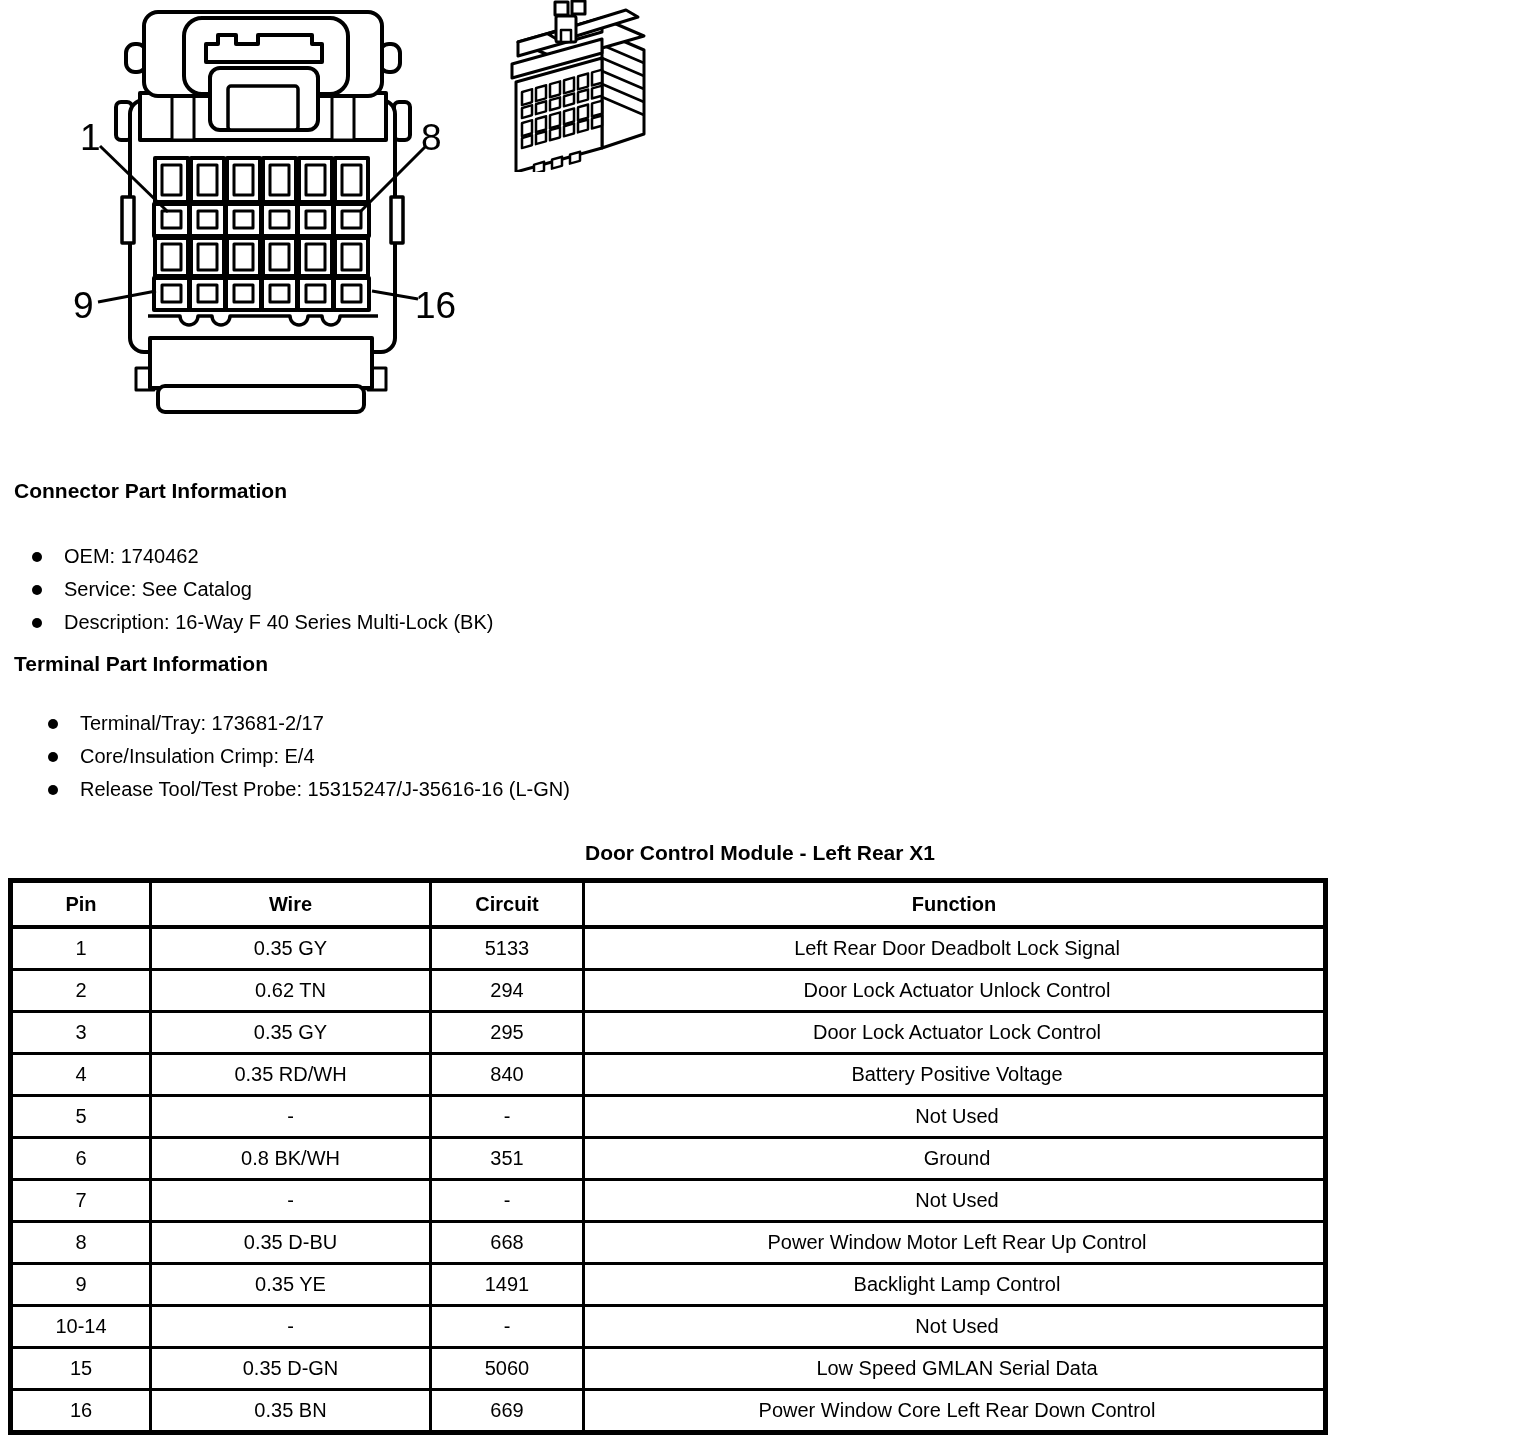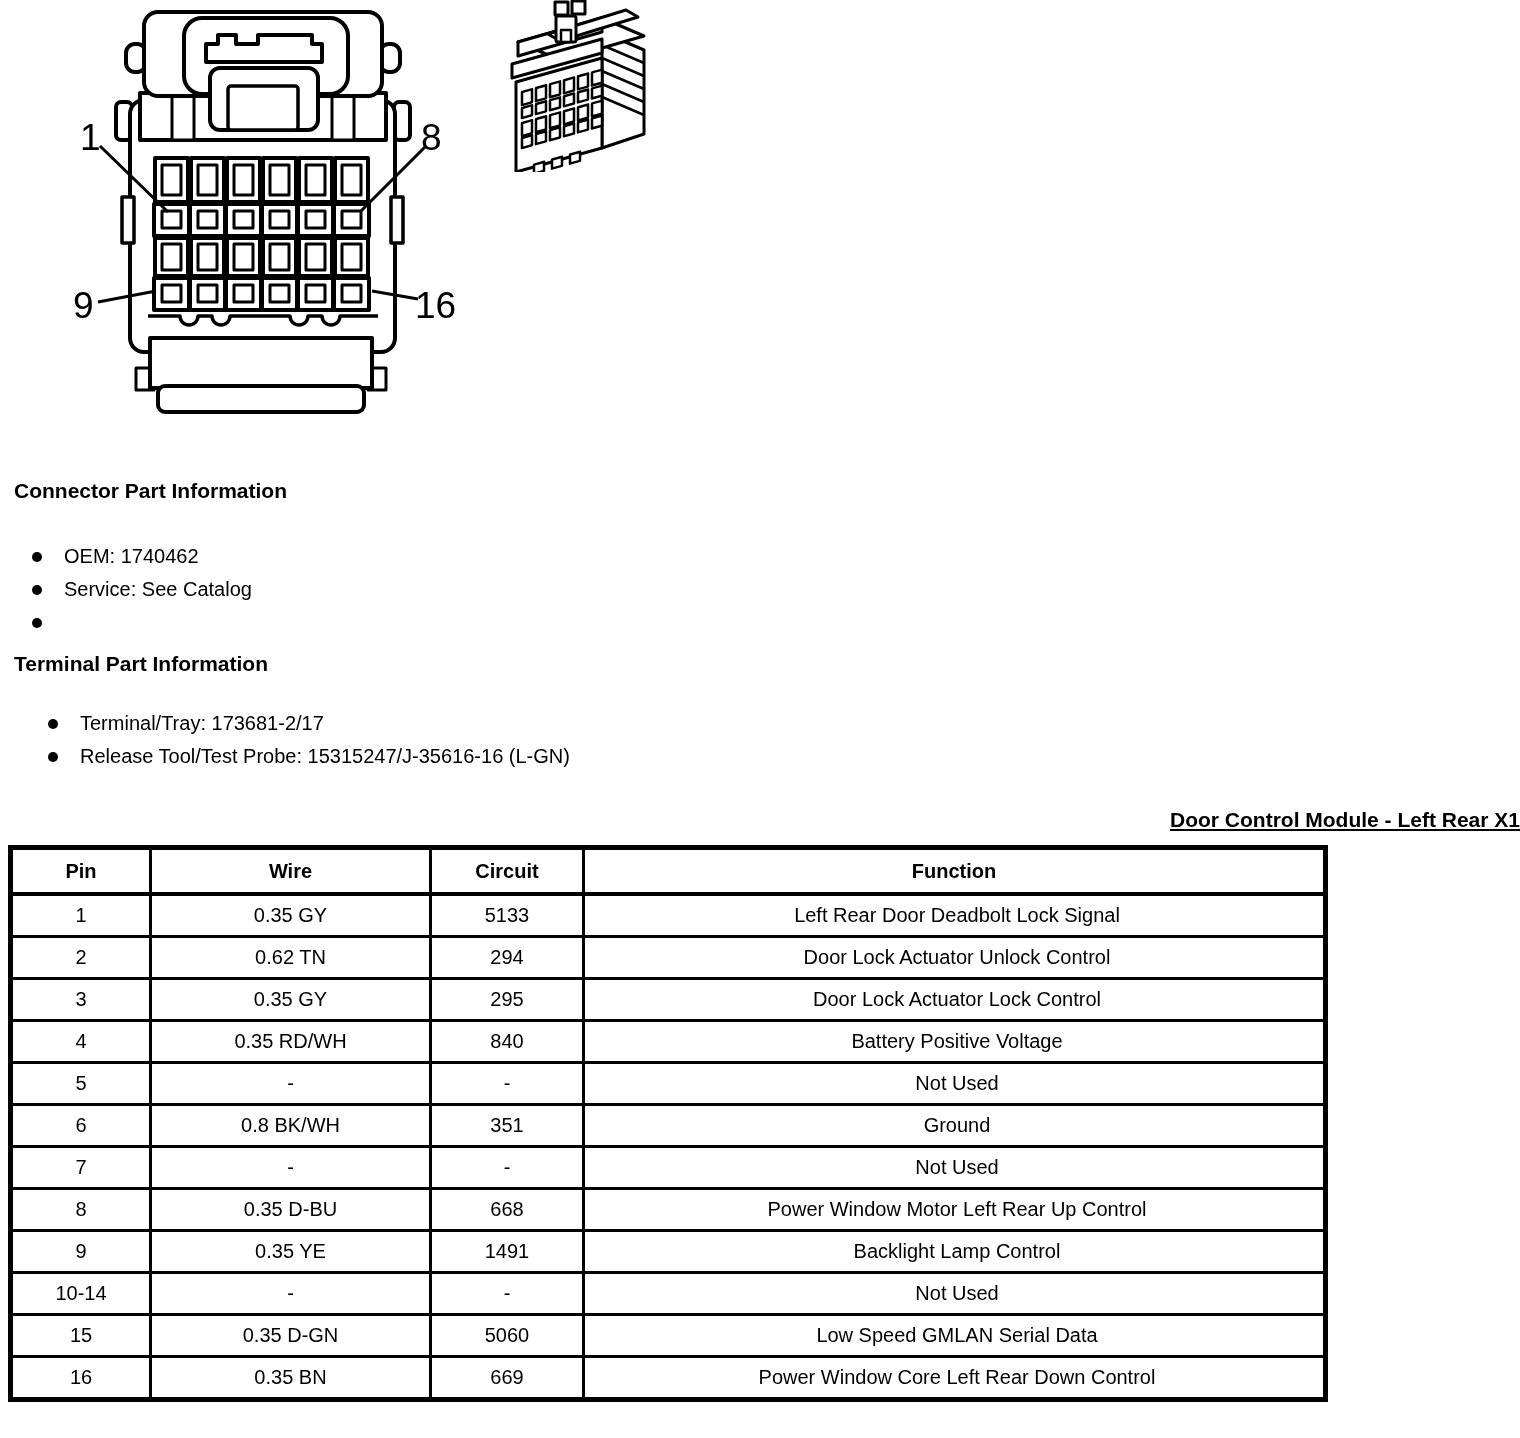--- a/index.html
+++ b/index.html
@@ -24,23 +24,22 @@
   #connector-heading { margin-top: 18px; }
   #terminal-heading  { margin-top: 12px; }
 
   ul.bullets { list-style: none; margin: 0; padding: 0 0 0 32px; }
   #connector-list { margin-top: 36px; }
   #terminal-list  { margin-top: 30px; margin-left: 16px; }
   ul.bullets li { display: flex; align-items: center; height: 33px; font-size: 20px; }
   .dot { width: 10px; height: 10px; border-radius: 50%; background: #000; margin-right: 22px; flex: 0 0 auto; }
 
   .table-title {
-    text-align: right; font-size: 21px; font-weight: bold; line-height: 26px;
+    text-align: center; font-size: 21px; font-weight: bold; line-height: 26px;
     margin: 34px 0 12px 0;
-    text-decoration: underline;
   }
   table.pinout {
     border-collapse: collapse; table-layout: fixed;
     width: 1320px; margin: 0 0 0 8px;
     border: 5px solid #000;
   }
   table.pinout th {
     height: 40px; font-size: 20px; font-weight: bold;
     border: 3px solid #000; border-bottom: 4px solid #000; text-align: center;
   }
@@ -171,32 +170,37 @@
         <span>OEM: 1740462</span>
       </li>
 
       <li>
         <span class="dot"></span>
         <span>Service: See Catalog</span>
       </li>
 
       <li>
         <span class="dot"></span>
+        <span>Description: 16-Way F 40 Series Multi-Lock (BK)</span>
       </li>
     </ul>
 
   <h2 class="section-heading" id="terminal-heading">Terminal Part Information</h2>
 
   <ul class="bullets" id="terminal-list">
 
       <li>
         <span class="dot"></span>
         <span>Terminal/Tray: 173681-2/17</span>
       </li>
 
+      <li>
+        <span class="dot"></span>
+        <span>Core/Insulation Crimp: E/4</span>
+      </li>
 
       <li>
         <span class="dot"></span>
         <span>Release Tool/Test Probe: 15315247/J-35616-16 (L-GN)</span>
       </li>
     </ul>
 
   <div class="table-title">Door Control Module - Left Rear X1</div>
 
   <table class="pinout">

